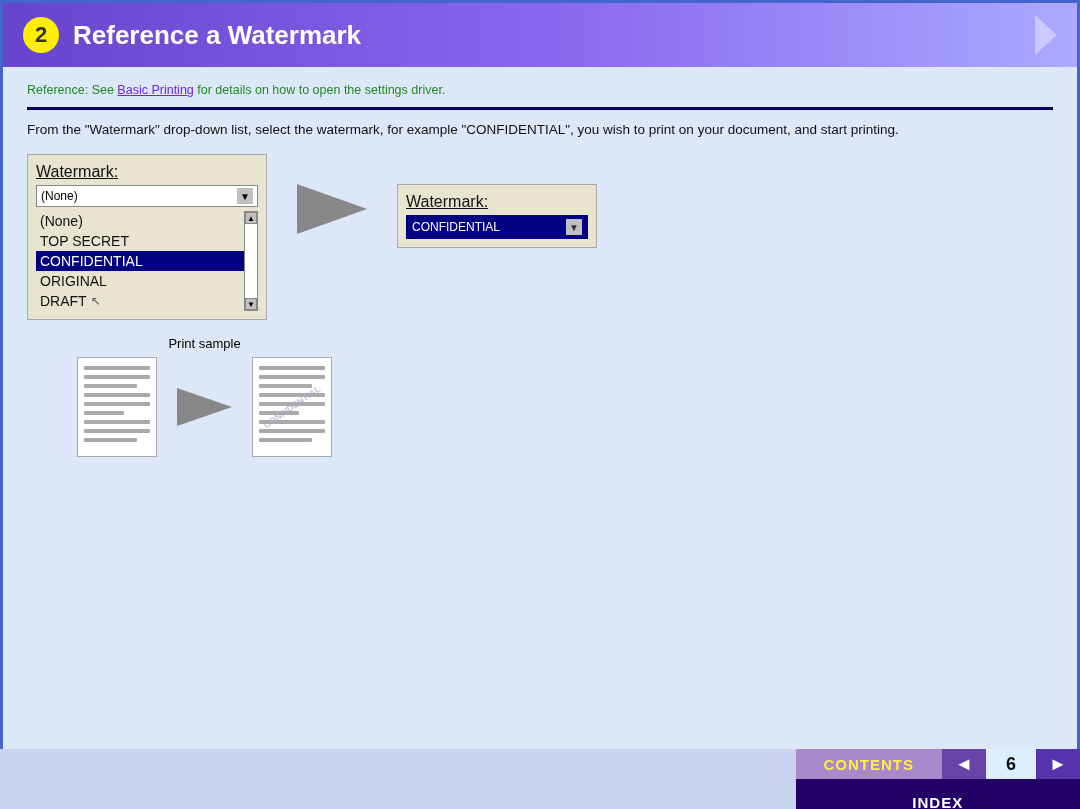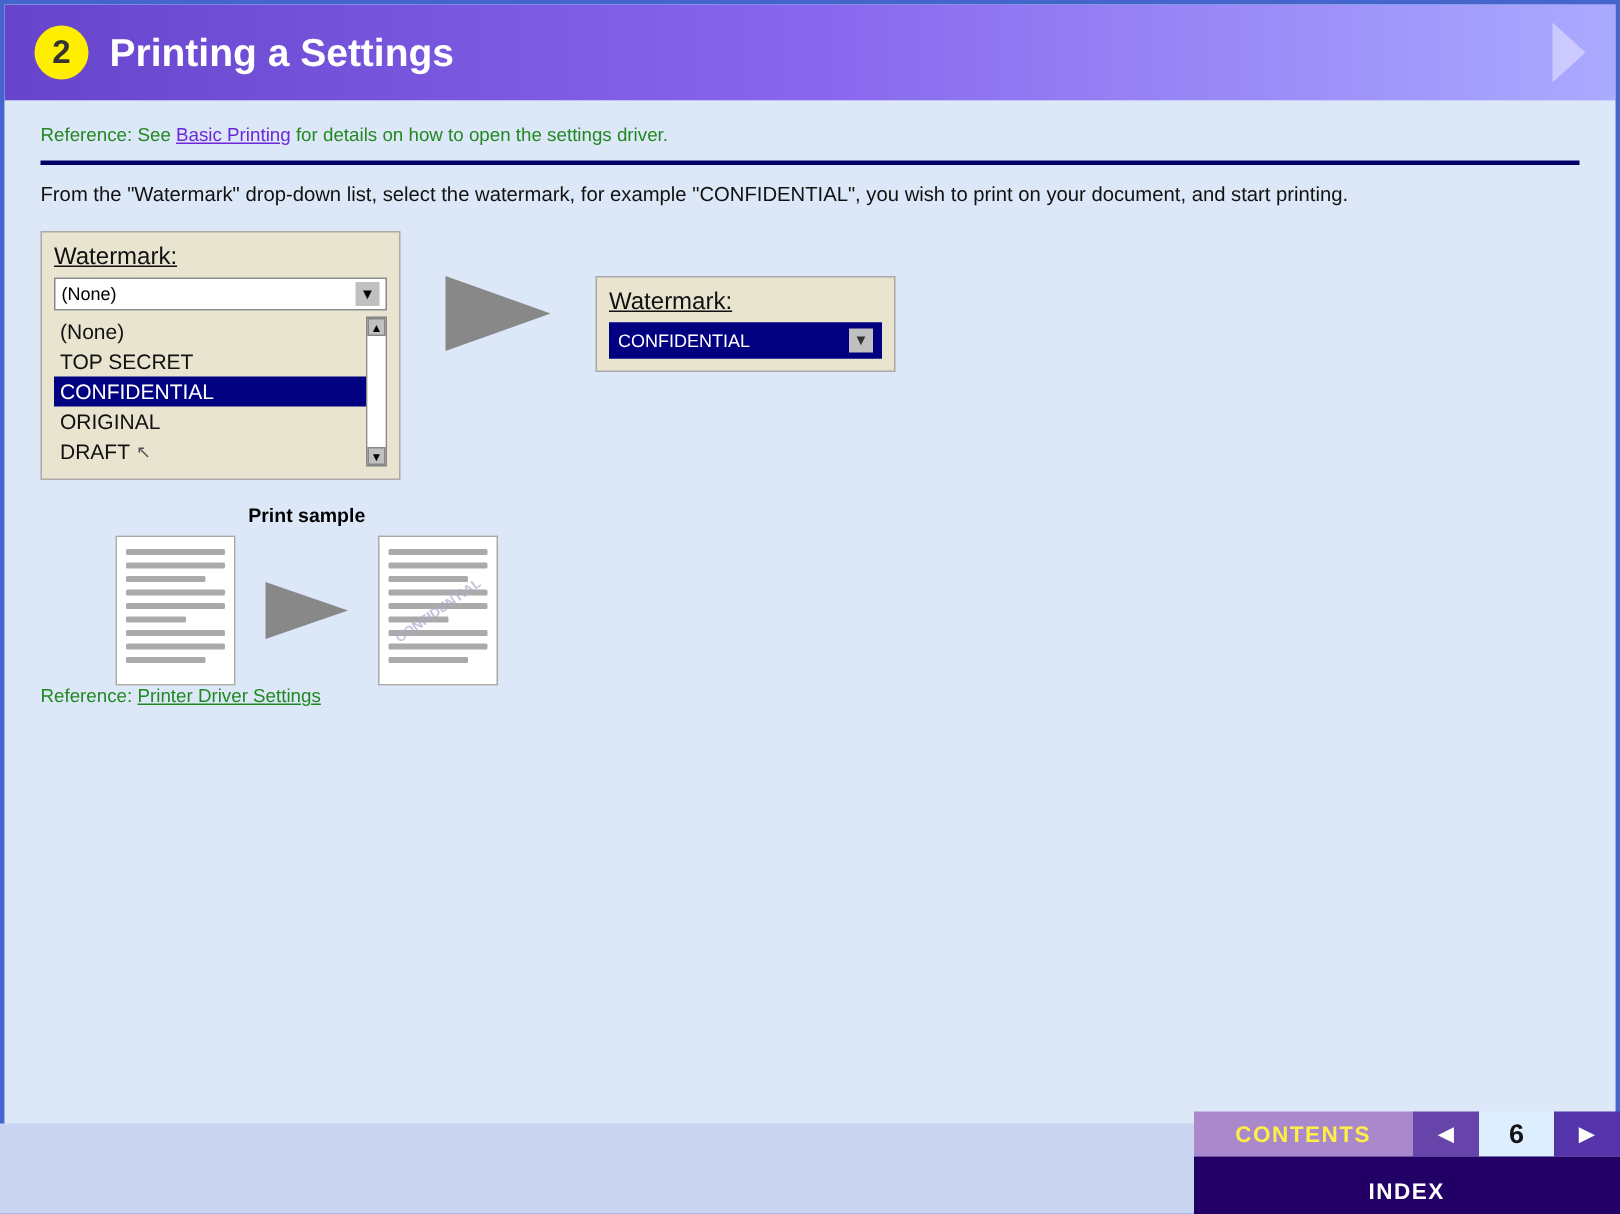--- a/index.html
+++ b/index.html
@@ -223,21 +223,21 @@
       width: 16px;
       height: 16px;
       background: #c0c0c0;
       display: flex;
       align-items: center;
       justify-content: center;
       font-size: 10px;
       color: #333;
     }
     .print-sample-label {
-      font-weight: bold;
+      font-weight: normal;
       font-size: 13px;
       margin-bottom: 6px;
       text-align: center;
     }
     .doc-preview {
       width: 80px;
       height: 100px;
       background: white;
       border: 1px solid #aaa;
       padding: 8px 6px;
@@ -314,21 +314,21 @@
     }
 
     
     .footer {
       position: absolute;
       bottom: 0;
       right: 0;
       width: 1080px;
       height: 60px;
       display: flex;
-      align-items: center;
+      align-items: flex-start;
       justify-content: flex-end;
       background: #c8d4f0;
     }
     .footer-contents {
       background: #aa88cc;
       color: #ffee44;
       font-weight: bold;
       font-size: 15px;
       letter-spacing: 1px;
       display: flex;
@@ -391,21 +391,21 @@
     .footer-bottom-row {
       display: flex;
       height: 46px;
     }
   </style>
 </head>
 <body>
 
 <div class="header">
   <div class="header-number">2</div>
-  <div class="header-title">Printing a Settings</div>
+  <div class="header-title">Reference a Watermark</div>
   <div class="header-arrow"></div>
 </div>
 
 <div class="content">
 
   <p class="reference-text">
     <span>Reference:</span>
     <span>See </span><a href="#">Basic Printing</a><span> for details on how to open the settings driver.</span>
   </p>
 
@@ -487,24 +487,20 @@
           <div class="doc-line full"></div>
           <div class="doc-line short"></div>
           <div class="doc-line full"></div>
           <div class="doc-line full"></div>
           <div class="doc-line medium"></div>
         </div>
       </div>
     </div>
   </div>
 
-  <p class="reference-bottom">
-    <span>Reference:</span>
-    <a href="#">Printer Driver Settings</a>
-  </p>
 
 </div>
 
 <div class="footer">
   <div class="footer-right-block">
     <div class="footer-top-row">
       <div class="footer-contents">CONTENTS</div>
       <div class="footer-prev">◄</div>
       <div class="footer-page">6</div>
       <div class="footer-next">►</div>

